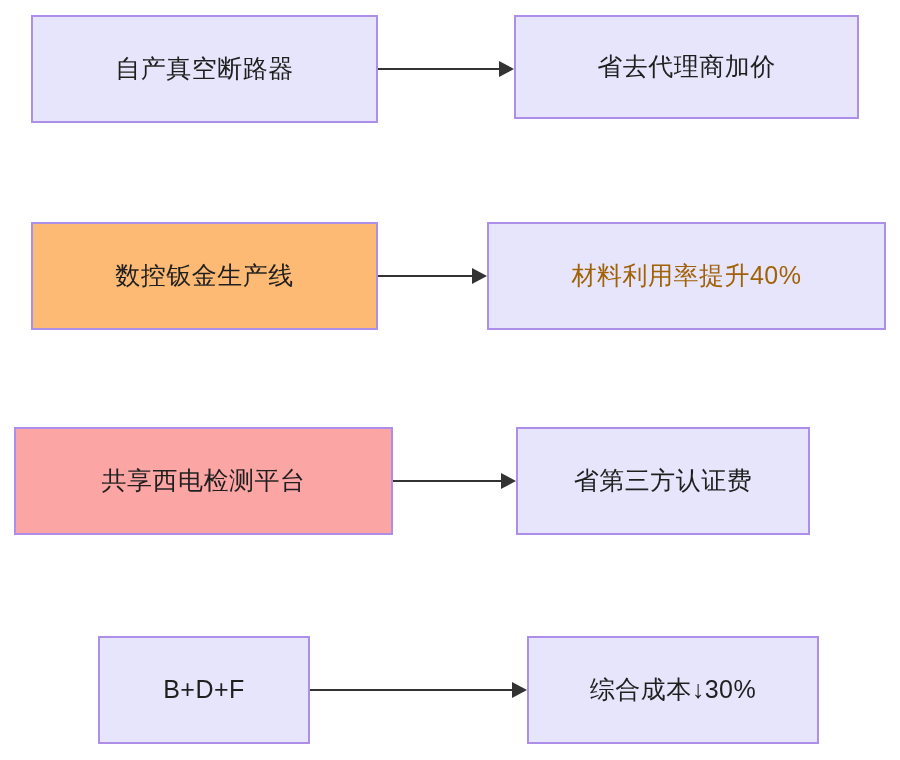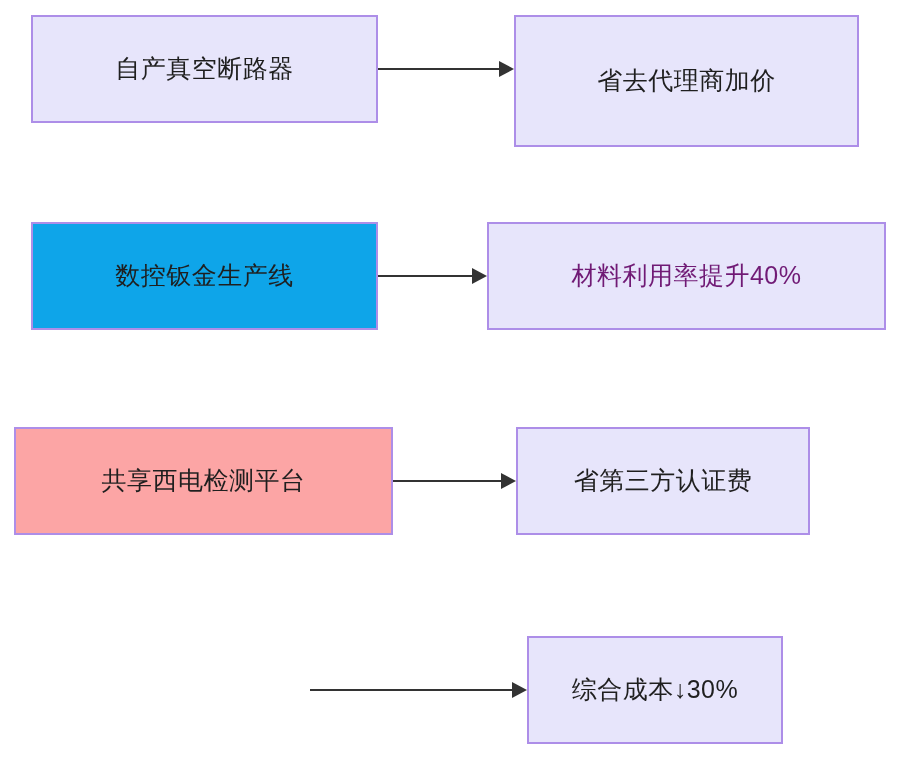--- a/index.html
+++ b/index.html
@@ -50,26 +50,27 @@
   }
   .edge-head {
     fill: #333333;
   }
 </style>
 </head>
 <body>
 
 <div id="diagram" style="background: rgb(255, 255, 255);">
     <div class="node" style="left: 31px; top: 15px; width: 347px; height: 108px; background: rgb(231, 229, 251); border-color: rgb(173, 142, 232); color: rgb(31, 31, 31);">自产真空断路器</div>
-    <div class="node" style="left: 514px; top: 15px; width: 345px; height: 132px; background: rgb(231, 229, 251); border-color: rgb(173, 142, 232); color: rgb(31, 31, 31);">省去代理商加价</div>
-    <div class="node" style="left: 31px; top: 222px; width: 347px; height: 108px; background: #0ea5e9; border-color: rgb(173, 142, 232); color: rgb(31, 31, 31);">数控钣金生产线</div>
-    <div class="node" style="left: 487px; top: 222px; width: 399px; height: 108px; background: rgb(231, 229, 251); border-color: rgb(173, 142, 232); color: #701a75;">材料利用率提升40%</div>
+    <div class="node" style="left: 514px; top: 15px; width: 345px; height: 104px; background: rgb(231, 229, 251); border-color: rgb(173, 142, 232); color: rgb(31, 31, 31);">省去代理商加价</div>
+    <div class="node" style="left: 31px; top: 222px; width: 347px; height: 108px; background: #fdba74; border-color: rgb(173, 142, 232); color: rgb(31, 31, 31);">数控钣金生产线</div>
+    <div class="node" style="left: 487px; top: 222px; width: 399px; height: 108px; background: rgb(231, 229, 251); border-color: rgb(173, 142, 232); color: #a16207;">材料利用率提升40%</div>
     <div class="node" style="left: 14px; top: 427px; width: 379px; height: 108px; background: #fca5a5; border-color: rgb(173, 142, 232); color: rgb(31, 31, 31);">共享西电检测平台</div>
     <div class="node" style="left: 516px; top: 427px; width: 294px; height: 108px; background: rgb(231, 229, 251); border-color: rgb(173, 142, 232); color: rgb(31, 31, 31);">省第三方认证费</div>
-    <div class="node" style="left: 527px; top: 636px; width: 256px; height: 108px; background: rgb(231, 229, 251); border-color: rgb(173, 142, 232); color: rgb(31, 31, 31);">综合成本↓30%</div>
+    <div class="node" style="left: 98px; top: 636px; width: 212px; height: 108px; background: rgb(231, 229, 251); border-color: rgb(173, 142, 232); color: rgb(31, 31, 31);">B+D+F</div>
+    <div class="node" style="left: 527px; top: 636px; width: 292px; height: 108px; background: rgb(231, 229, 251); border-color: rgb(173, 142, 232); color: rgb(31, 31, 31);">综合成本↓30%</div>
     <div class="edge" style="left: 376px; top: 59px; width: 140px; height: 20px;">
       <svg width="140" height="20">
         <line class="edge-line" x1="2" y1="10" x2="124" y2="10" stroke="#333333"></line>
         <polygon class="edge-head" points="138,10 123,2 123,18" fill="#333333"></polygon>
       </svg>
     </div>
     <div class="edge" style="left: 376px; top: 266px; width: 113px; height: 20px;">
       <svg width="113" height="20">
         <line class="edge-line" x1="2" y1="10" x2="97" y2="10" stroke="#333333"></line>
         <polygon class="edge-head" points="111,10 96,2 96,18" fill="#333333"></polygon>

